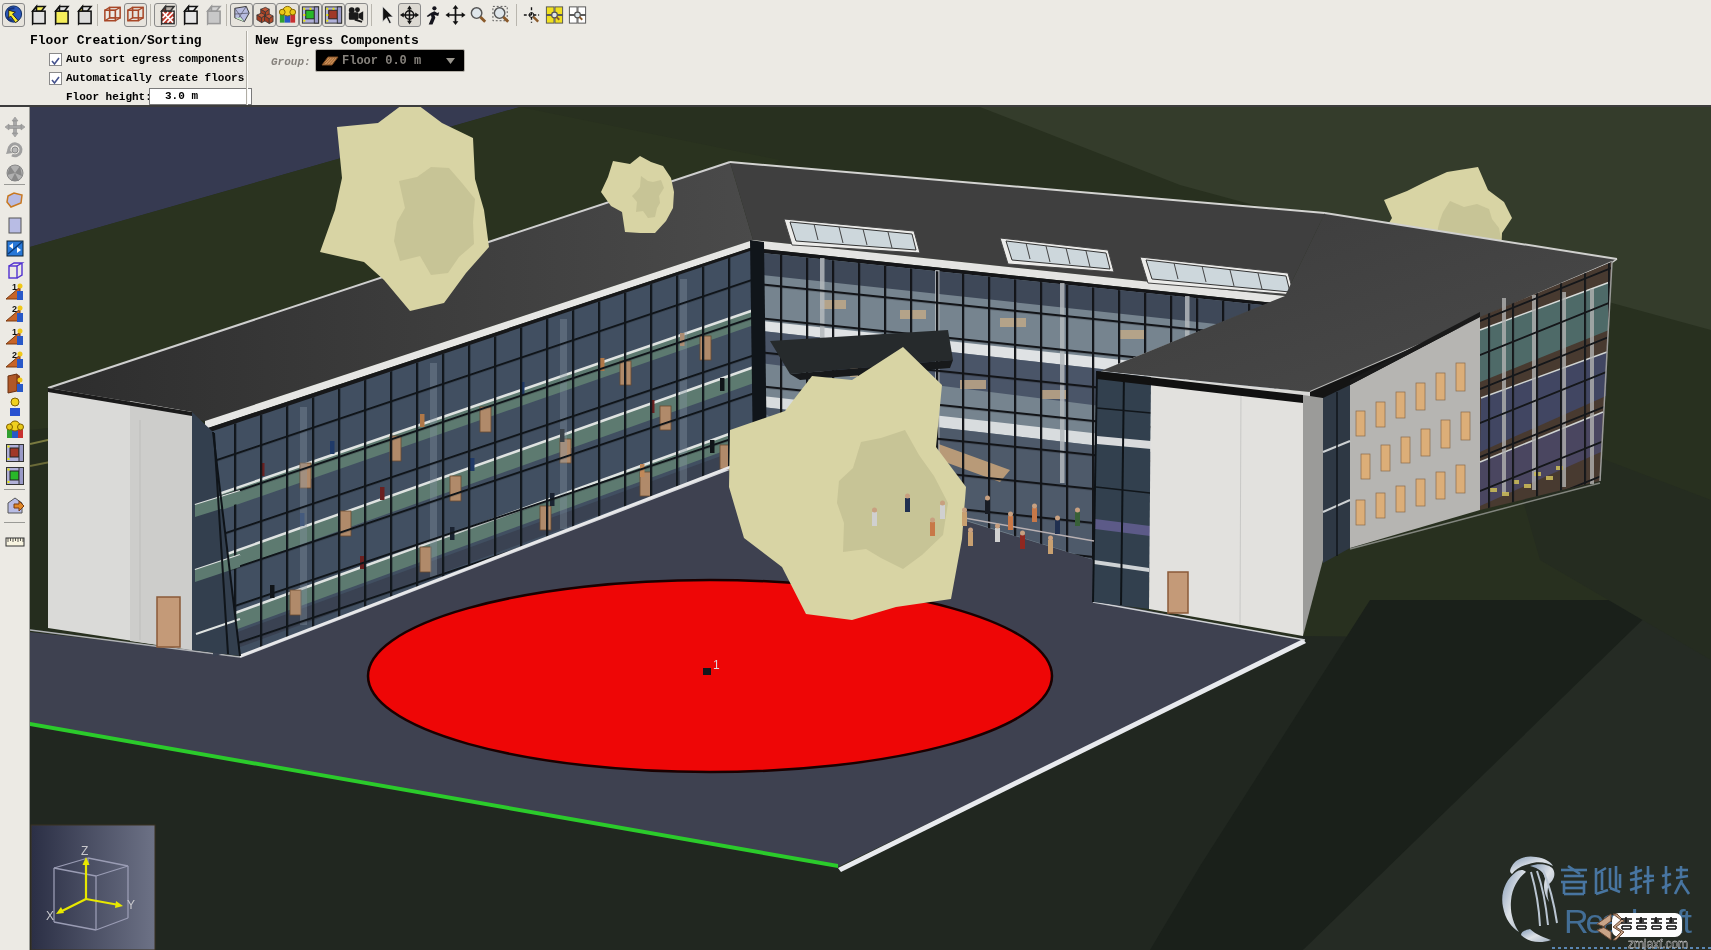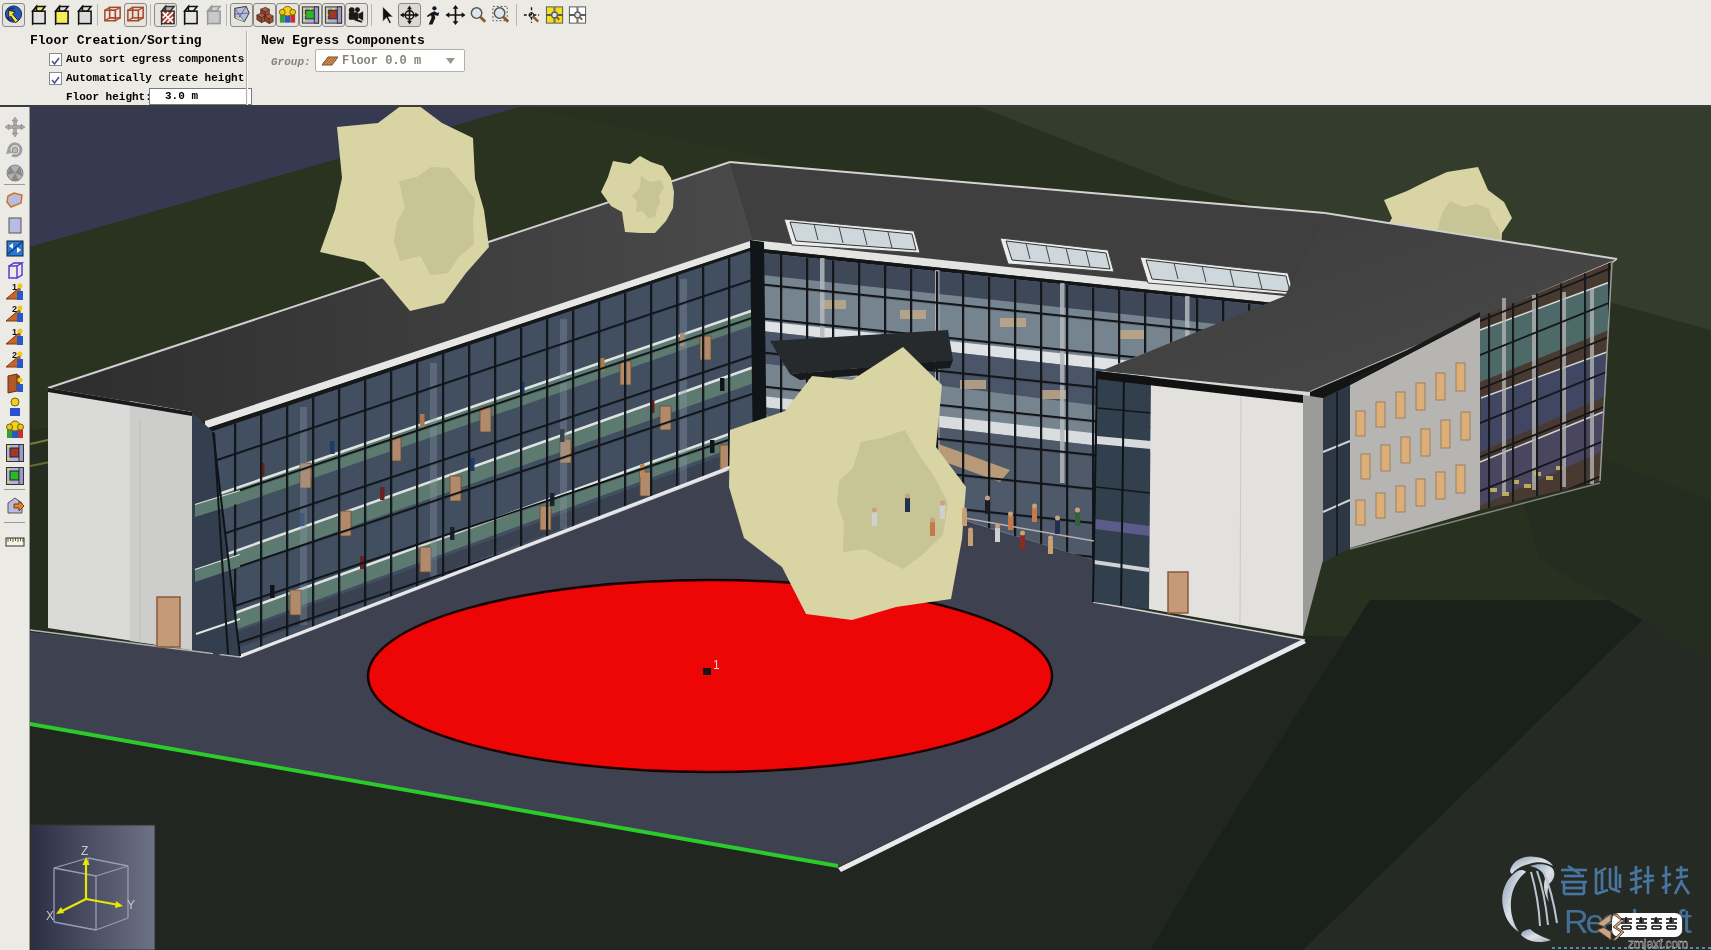--- a/index.html
+++ b/index.html
@@ -7,21 +7,21 @@
 #toolbar{position:absolute;left:0;top:0;width:1711px;height:29px;background:#eceae4;display:flex;align-items:center;padding-left:2px;box-sizing:border-box;}
 .tb{width:23px;height:24px;margin:0;display:flex;align-items:center;justify-content:center;border:1px solid transparent;border-radius:3px;flex:0 0 auto;box-sizing:border-box;}
 .tb.sel{border:1px solid #8a8a8a;background:#e7e4dd;}
 .tsep{width:1px;height:22px;background:#b9b6ae;margin:0 3px;flex:0 0 auto;}
 #panelrow{position:absolute;left:0;top:29px;width:1711px;height:78px;background:#eceae4;border-bottom:2px solid #3c3c3c;box-sizing:border-box;}
 .gsep{position:absolute;left:246px;top:2px;width:1px;height:74px;background:#b0ada5;border-right:1px solid #fbfaf8;}
 .ptitle{position:absolute;font:bold 13px "Liberation Mono",monospace;color:#000;text-align:center;}
 .plabel{position:absolute;font:bold 11px "Liberation Mono",monospace;color:#000;}
 .cb{position:absolute;width:11px;height:11px;background:#fff;border:1px solid #8a8a8a;}
 #fh{position:absolute;left:149px;top:59px;width:86px;height:15px;background:#fff;border:1px solid #7a7a7a;font:bold 11px "Liberation Mono",monospace;padding-left:15px;line-height:15px;}
-#grp{position:absolute;left:315px;top:20px;width:148px;height:21px;background:#ffffff;border:1px solid #b4b0a8;border-radius:2px;color:#87837d;font:bold 12px "Liberation Mono",monospace;display:flex;align-items:center;}
+#grp{position:absolute;left:315px;top:20px;width:148px;height:21px;background:#000000;border:1px solid #b4b0a8;border-radius:2px;color:#87837d;font:bold 12px "Liberation Mono",monospace;display:flex;align-items:center;}
 #sidebar{position:absolute;left:0;top:107px;width:30px;height:843px;background:#eceae4;border-right:1px solid #9a9a96;box-sizing:border-box;}
 .sb{position:absolute;left:3px;width:23px;height:21px;display:flex;align-items:center;justify-content:center;}
 .ssep{position:absolute;left:4px;width:21px;height:1px;background:#9a9a96;}
 #scene{position:absolute;left:30px;top:107px;}
 </style>
 </head>
 <body>
 <div id="toolbar">
     <div class="tb sel">
       <svg width="22" height="22" viewBox="0 0 22 22">
@@ -255,25 +255,25 @@
   </div>
 <div id="panelrow">
   <div class="ptitle" style="left:30px;top:4px;">Floor Creation/Sorting</div>
   <div class="cb" style="left:49px;top:24px;"><svg width="11" height="11">
         <path d="M2 5 L4.5 8 L9 2" stroke="#44518c" stroke-width="1.6" fill="none"></path>
       </svg></div>
   <div class="plabel" style="left:66px;top:24px;">Auto sort egress components</div>
   <div class="cb" style="left:49px;top:43px;"><svg width="11" height="11">
         <path d="M2 5 L4.5 8 L9 2" stroke="#44518c" stroke-width="1.6" fill="none"></path>
       </svg></div>
-  <div class="plabel" style="left:66px;top:43px;">Automatically create height</div>
+  <div class="plabel" style="left:66px;top:43px;">Automatically create floors</div>
   <div class="plabel" style="left:66px;top:62px;">Floor height:</div>
   <div id="fh">3.0 m</div>
   <div class="gsep"></div>
-  <div class="ptitle" style="left:261px;top:4px;">New Egress Components</div>
+  <div class="ptitle" style="left:255px;top:4px;">New Egress Components</div>
   <div class="plabel" style="left:271px;top:27px;color:#87837d;font-style:italic;">Group:</div>
   <div id="grp"><svg width="20" height="14" style="margin:0 2px 0 4px">
         <polygon points="2,11 8,3 18,3 12,11" fill="#cc8d56" stroke="#7a4a20" stroke-width="1"></polygon>
         <path d="M4 10 L10 4 M6.5 10.5 L12.5 4 M9 11 L15 4" stroke="#8a5a2a" stroke-width="0.7"></path>
       </svg>Floor 0.0 m
    <svg width="10" height="8" style="margin-left:auto;margin-right:8px">
         <polygon points="0,1 9,1 4.5,7" fill="#9a968e"></polygon>
       </svg>
   </div>
 </div>

